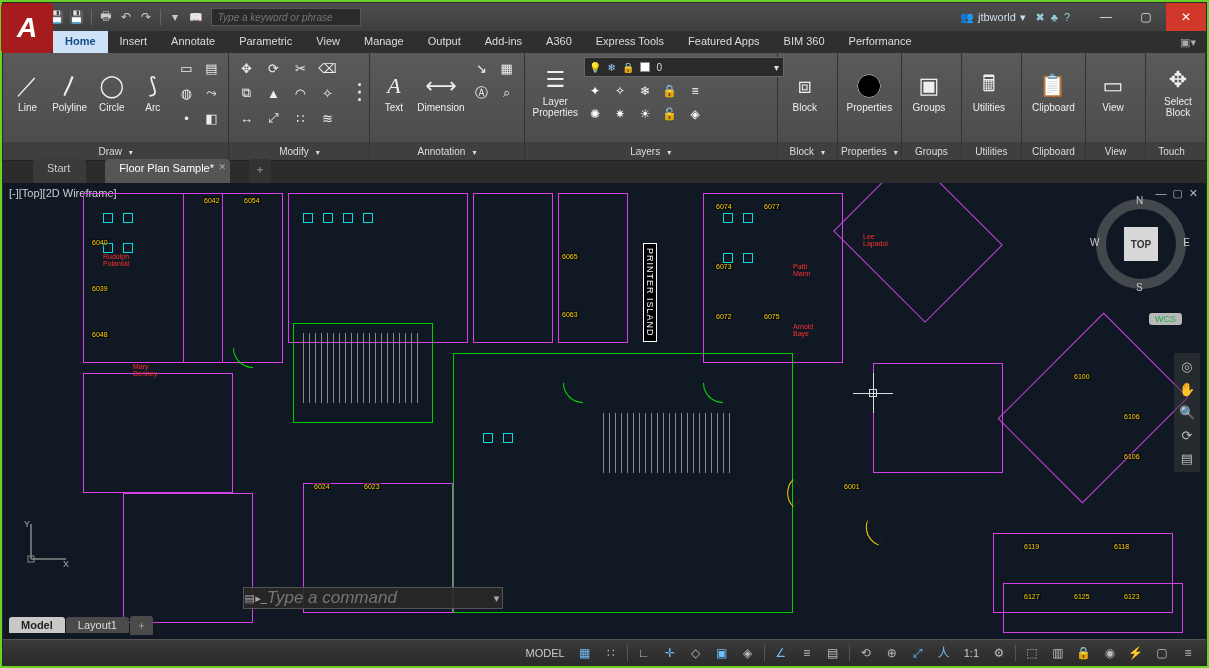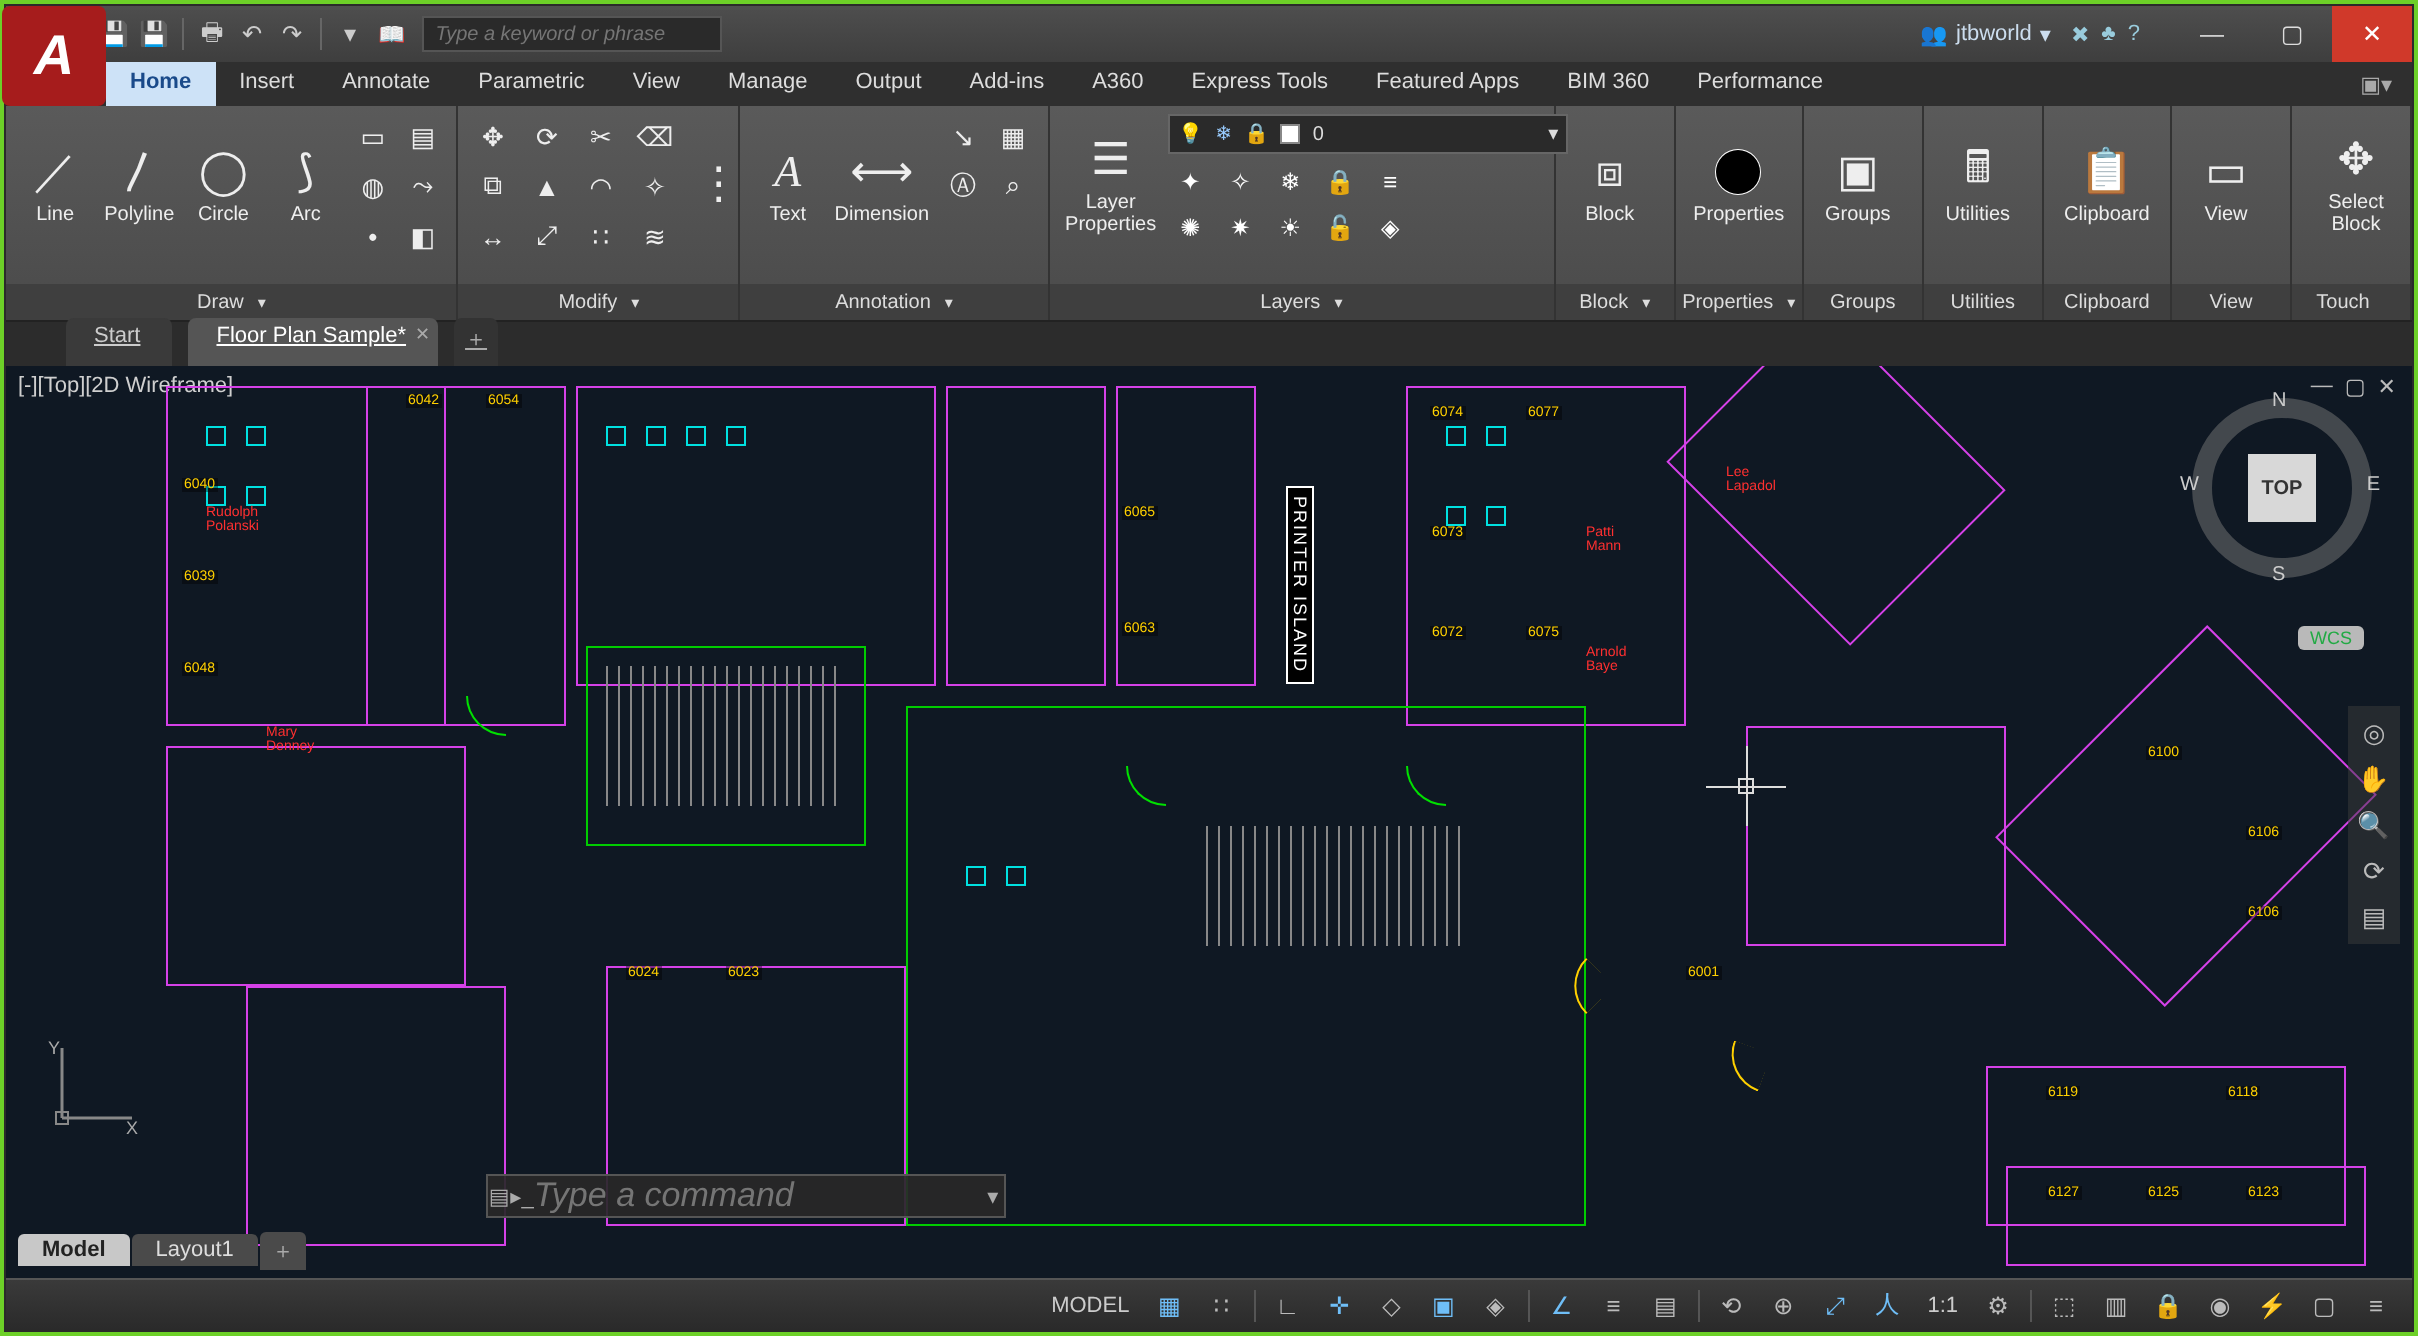--- a/index.html
+++ b/index.html
@@ -41,21 +41,21 @@
 .rbtn .lbl{ text-align:center; line-height:11px;}
 .smgrid{ display:grid; grid-template-columns:repeat(3,22px); grid-auto-rows:22px; gap:3px;}
 .smgrid .s{ width:22px;height:22px; display:flex; align-items:center; justify-content:center; color:#eee; font-size:13px; cursor:pointer; }
 .layer-combo{ width:200px; height:20px; background:#2a2a2a; border:1px solid #666; color:#ddd; font-size:10px; display:flex; align-items:center; padding:0 4px; gap:6px; margin-bottom:4px;}
 .layer-combo .bulb{ color:#ffcc33;}
 .layer-icons{ display:grid; grid-template-columns:repeat(5,22px); grid-auto-rows:20px; gap:3px;}
 .layer-icons .s{ display:flex; align-items:center; justify-content:center; color:#fff; font-size:12px; cursor:pointer;}
 
 
 .filetabs { height:22px; background:#2c2c2c; display:flex; align-items:flex-end; padding-left:30px; gap:0; font-size:11px;}
-.filetab { height:24px; padding:3px 16px 0 14px; background:#3a3a3a; color:#ccc; border-radius:4px 4px 0 0; margin-right:8px; cursor:pointer; position:relative;text-decoration:underline;}
+.filetab { height:24px; padding:3px 16px 0 14px; background:#3a3a3a; color:#ccc; border-radius:4px 4px 0 0; margin-right:19px; cursor:pointer; position:relative;}
 .filetab.active { background:#555; color:#fff;}
 .filetab .x{ position:absolute; right:4px; top:3px; font-size:9px; color:#aaa;}
 .filetab.add{ width:22px; text-align:center; padding:3px 0 0; background:#333; color:#aaa;}
 
 
 .canvas-wrap{ flex:1; position:relative; background:#0f1823; overflow:hidden;}
 .vp-label{ position:absolute; top:4px; left:6px; color:#cfcfcf; font-size:11px;}
 .vp-controls{position:absolute; top:4px; right:8px; display:flex; gap:6px;}
 .vp-controls span{ color:#bbb; font-size:11px; cursor:pointer;}
 

